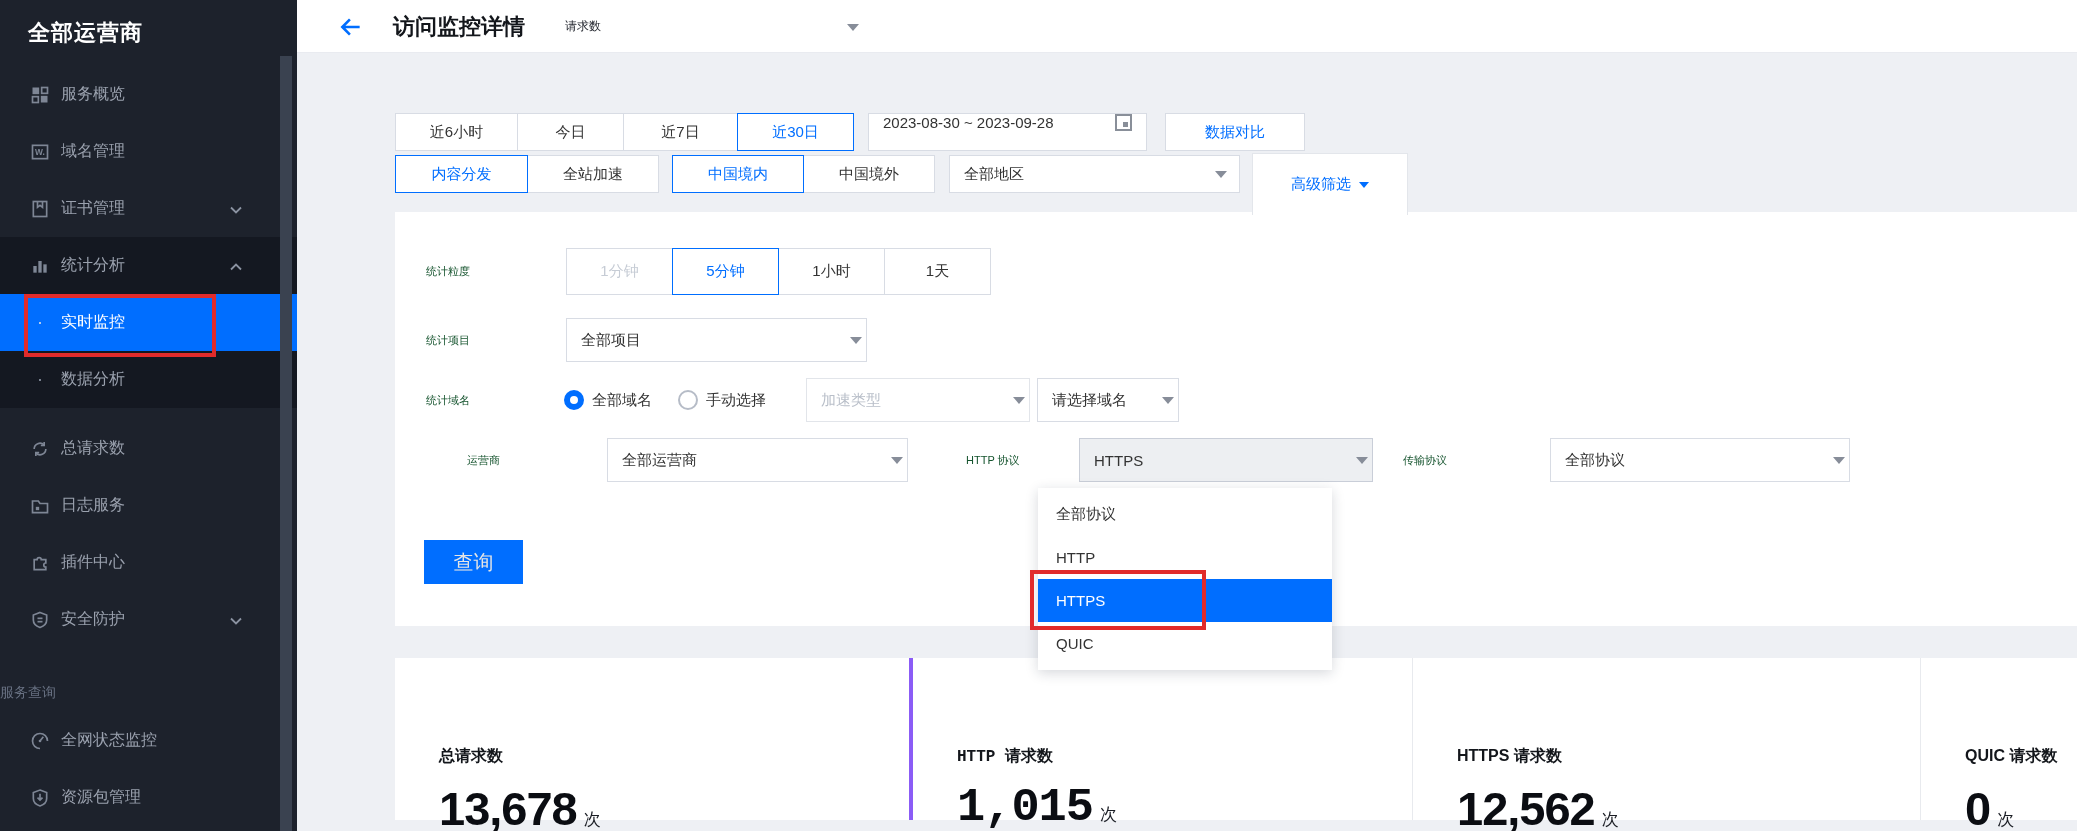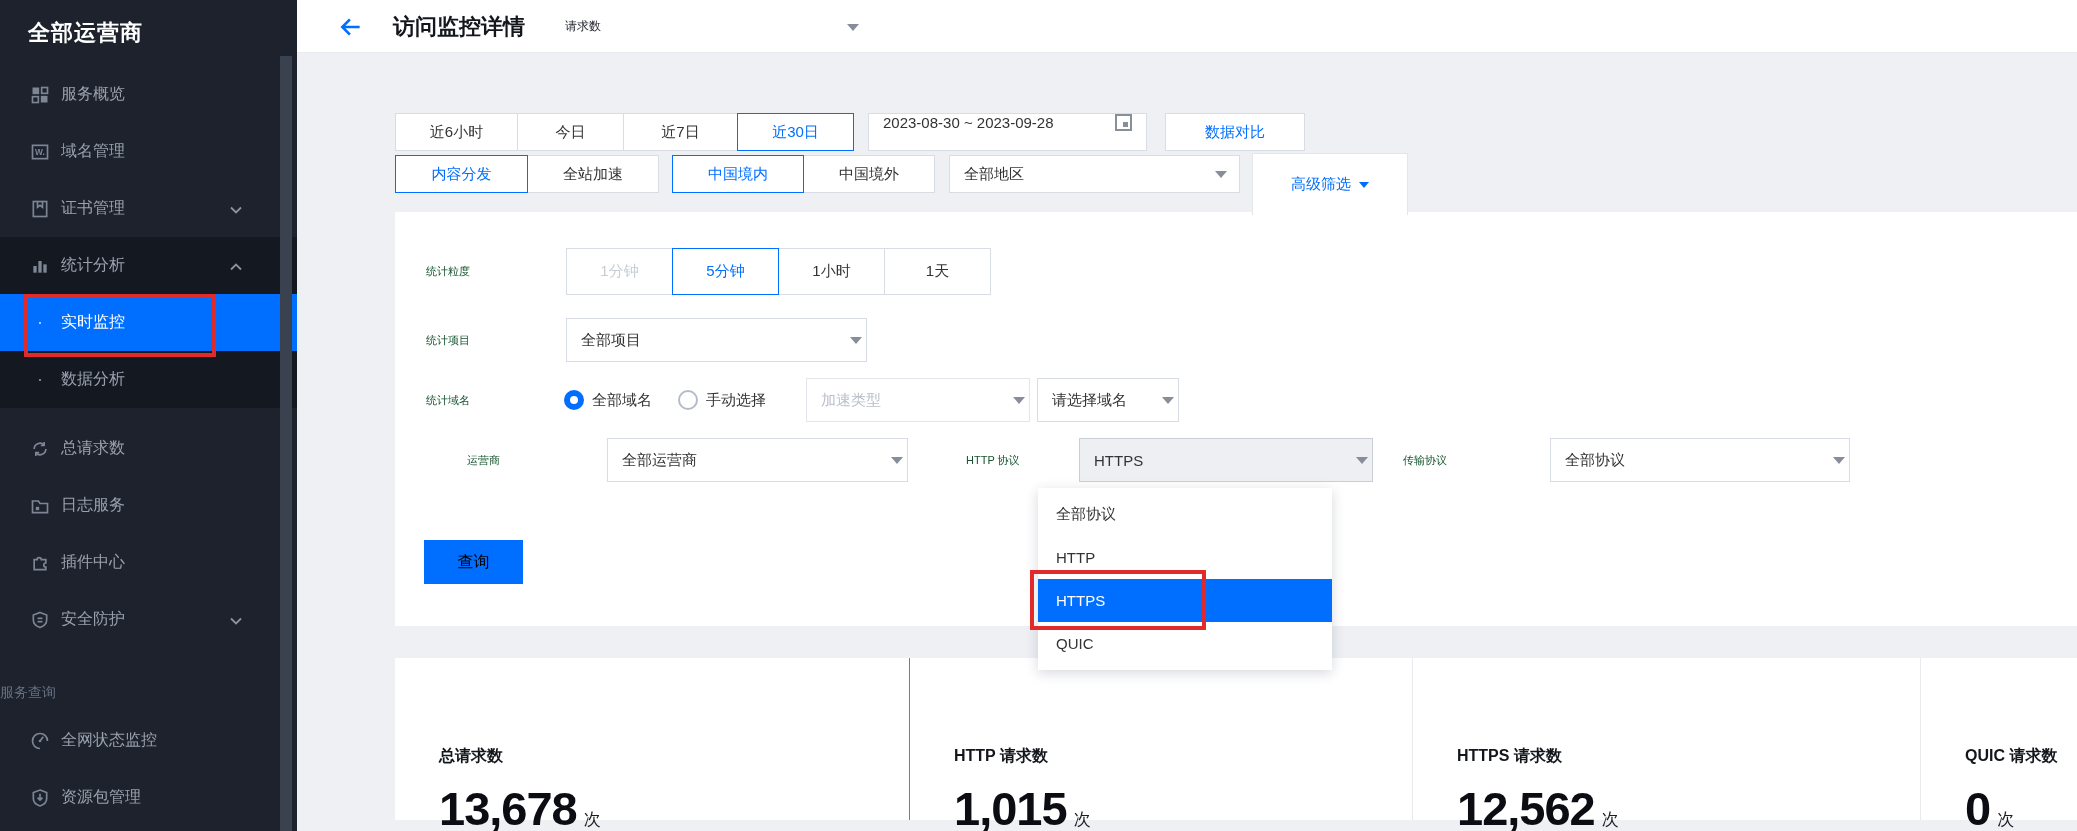--- a/index.html
+++ b/index.html
@@ -57,33 +57,33 @@
   .seg { position:absolute; left:171px; display:flex; }
   .seg .tbtn { width:107px; height:47px; }
   .seg .tbtn.dis { color:#c6ccd5; cursor:default; }
   .dd { position:absolute; height:44px; background:#fff; border:1px solid #d8dce4; display:flex; align-items:center; justify-content:space-between; padding:0 4px 0 14px; font-size:15px; color:#333; cursor:pointer; }
   .dd.disabled { border-color:#e2e5ea; color:#b9bfc9; cursor:default; }
   .dd.grayed { background:#edeff2; border-color:#c9ced8; }
   .radio { width:20px; height:20px; border-radius:50%; background:#fff; cursor:pointer; }
   .radio.on { border:6px solid #006eff; }
   .radio.off { border:2px solid #b6bcc7; }
   .radio-lab { font-size:15px; color:#333; margin:0 0 0 8px; cursor:pointer; }
-  .query-btn { position:absolute; left:29px; top:328px; width:99px; height:44px; background:#006eff; color:#000000; font-size:16px; border:none; display:flex; align-items:center; justify-content:center; cursor:pointer; }
+  .query-btn { position:absolute; left:29px; top:328px; width:99px; height:44px; background:#006eff; color:#e5e5e5; font-size:20px; border:none; display:flex; align-items:center; justify-content:center; cursor:pointer; }
 
   
   .menu { position:absolute; left:741px; top:435px; width:294px; background:#fff; box-shadow:0 3px 12px rgba(30,40,60,.18); padding:5px 0; z-index:20; }
   .menu-item { height:43px; display:flex; align-items:center; padding-left:18px; font-size:15px; color:#333; cursor:pointer; }
   .menu-item.sel { background:#006eff; color:#fff; }
   .red-box-menu { position:absolute; left:733px; top:517px; width:176px; height:60px; border:4px solid #e12b2b; z-index:25; pointer-events:none; }
 
   
   .stats { position:absolute; left:98px; top:605px; right:0; height:162px; background:#fff; display:flex; }
   .stat-col { padding:40px 0 0 44px; }
   .stat-col.c1 { width:514px; }
-  .stat-col.c2 { width:503px; border-left:1px solid #8b5cf6; }
+  .stat-col.c2 { width:503px; border-left:4px solid #8b5cf6;font-family:Liberation Mono, monospace; }
   .stat-col.c3 { width:508px; border-left:1px solid #e8eaee; }
   .stat-col.c4 { flex:1; border-left:1px solid #e8eaee; }
   .stat-label { font-size:16px; font-weight:700; color:#13161b;margin-top:48px; }
   .stat-value-row { margin-top:14px; display:flex; align-items:baseline; }
   .stat-value { font-size:47px; font-weight:700; color:#0b0d12; letter-spacing:-1px; }
   .stat-unit { font-size:17px; color:#1a1d24; margin-left:7px; }
 </style>
 </head>
 <body>
 

